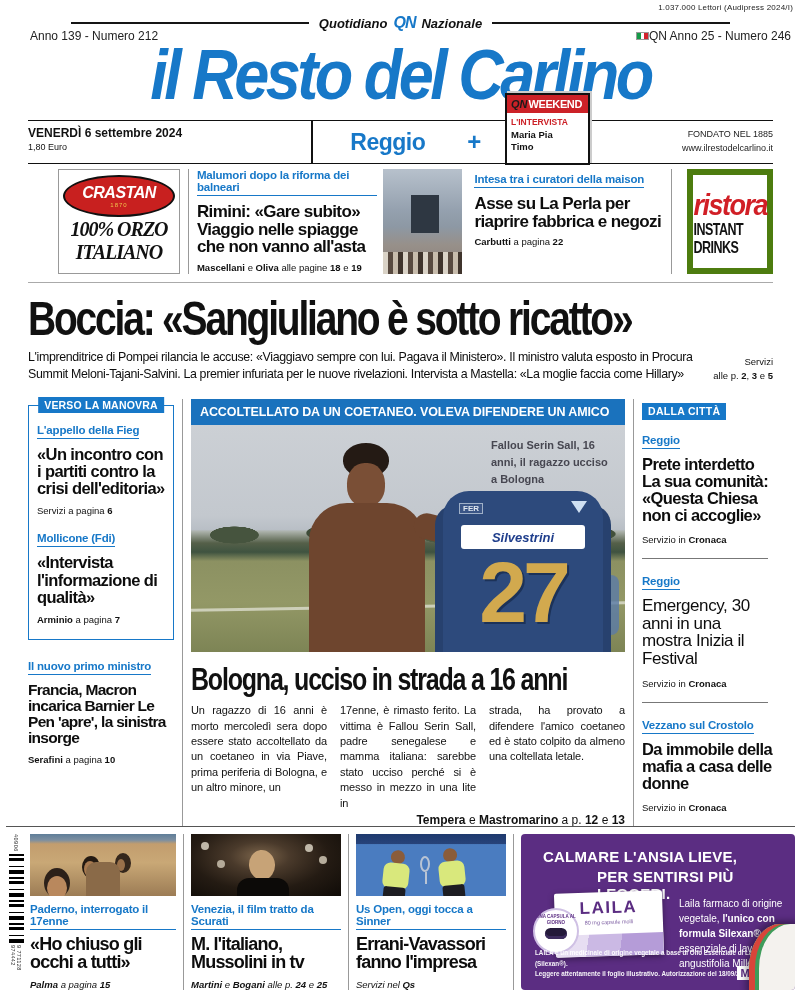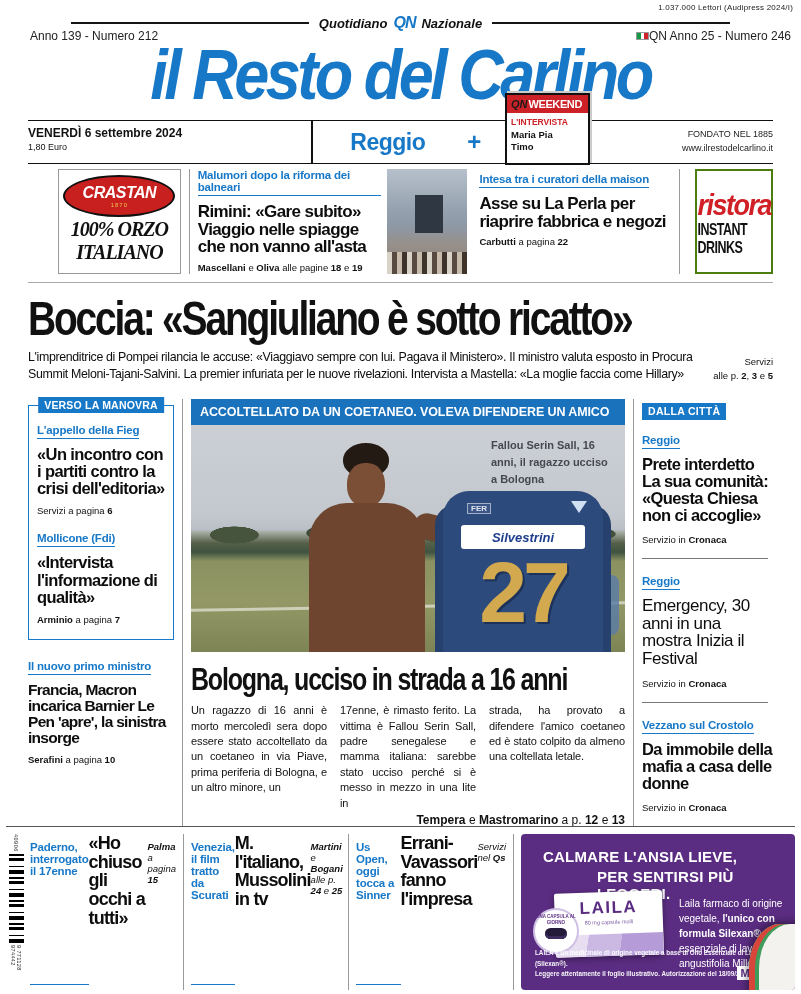--- a/index.html
+++ b/index.html
@@ -52,21 +52,21 @@
   .crastan-name { font-weight:800; font-style:italic; font-size:16px; letter-spacing:-.5px; }
   .crastan-year { font-size:6px; color:#f0c24b; letter-spacing:1px; }
   .crastan-tag { font-family:"Liberation Serif", serif; font-style:italic; font-weight:700; font-size:20px; letter-spacing:-1px; line-height:.98; margin-top:3px; }
   .ts-story1 { width:192px; }
   .ts-story .hl, .ts-story1 .hl, .ts-story2 .hl { font-size:17px; }
   .ts-story1 .byline, .ts-story2 .byline { margin-top:6px; }
   .laperla-photo { width:84px; margin:0 4px 0 6px; position:relative; overflow:hidden; background:linear-gradient(180deg,#b7c1cc 0%,#94a0ae 40%,#8d98a4 55%,#97908a 72%,#8a8078 100%); }
   .laperla-door { position:absolute; left:28px; top:26px; width:28px; height:38px; background:#2e3742; }
   .laperla-crowd { position:absolute; left:0; bottom:0; width:100%; height:22px; background:repeating-linear-gradient(90deg,#d9d2c6 0 5px,#584a40 5px 10px,#c7bcac 10px 15px,#3f342c 15px 20px); }
   .ts-story2 { width:200px; margin-left:8px; }
-  .ristora { flex:1; border:2px solid #4d7c0f; margin-left:8px; display:flex; flex-direction:column; align-items:center; justify-content:center; }
+  .ristora { flex:1; border:6px solid #4d7c0f; margin-left:8px; display:flex; flex-direction:column; align-items:center; justify-content:center; }
   .ristora-name { color:#d11f26; font-style:italic; font-weight:800; font-size:27px; letter-spacing:-1.5px; transform:scaleY(1.1); }
   .ristora-sub { font-weight:800; font-size:12.5px; letter-spacing:-.5px; transform:scaleY(1.25); margin-top:4px; }
 
   
   .lead { position:relative; margin:8px 28px 0; height:98px; }
   .lead-hl { display:inline-block; font-size:39px; font-weight:800; letter-spacing:-2.2px; white-space:nowrap; transform:scaleY(1.25); transform-origin:left top; }
   .deck { margin-top:14px; font-size:12.4px; letter-spacing:-.35px; line-height:1.38; color:#0d0d0d; }
   .deck div { white-space:nowrap; }
   .services { position:absolute; right:0; bottom:6px; width:72px; text-align:right; font-size:9.5px; line-height:1.45; }
 
@@ -84,21 +84,21 @@
   .center-col { width:434px; display:flex; flex-direction:column; }
   .banner { background:#1a72bd; color:#fff; font-weight:800; font-size:12.5px; padding:6px 9px; white-space:nowrap; letter-spacing:-.1px; }
   .main-photo { position:relative; height:260px; overflow:hidden; background:linear-gradient(180deg,#ccd0d5 0%,#c3c8ce 40%,#b9bfc6 46%,#aab0a8 47%,#556049 52%,#3f5340 56%,#8c9162 60%,#939866 78%,#7d8455 100%); }
   .treeline { position:absolute; left:0; top:44%; width:100%; height:9%; background:radial-gradient(ellipse 40px 14px at 10% 50%, #46543e 60%, transparent 62%),radial-gradient(ellipse 60px 16px at 35% 40%, #3e4c38 60%, transparent 62%),radial-gradient(ellipse 50px 13px at 60% 55%, #4c5a42 60%, transparent 62%),radial-gradient(ellipse 70px 15px at 88% 45%, #42503a 60%, transparent 62%); }
   .fieldline { position:absolute; left:0; top:79%; width:100%; height:3px; background:rgba(255,255,255,.55); transform:rotate(-1deg); }
   .figure-hair { position:absolute; left:152px; top:18px; width:46px; height:34px; border-radius:50% 50% 46% 46%; background:#241a14; }
   .figure-head { position:absolute; left:156px; top:38px; width:38px; height:44px; border-radius:46%; background:#7a4f36; }
   .figure-torso { position:absolute; left:118px; top:78px; width:116px; height:182px; border-radius:38px 38px 0 0; background:#6e452e; }
   .figure-arm { position:absolute; left:222px; top:96px; width:90px; height:26px; border-radius:14px; background:#6e452e; transform:rotate(14deg); }
   .jersey { position:absolute; left:252px; top:66px; width:160px; height:194px; background:#2d4a7c; border-radius:26px 26px 10px 10px; box-shadow:-14px 8px 0 -6px #27416e, 14px 8px 0 -6px #27416e; }
-  .jersey-fer { position:absolute; left:24px; top:12px; font-size:8px; font-weight:800; color:#dfe6ef; border:1px solid #9fb0c8; padding:0 3px; background:#3a5586; }
+  .jersey-fer { position:absolute; left:16px; top:12px; font-size:8px; font-weight:800; color:#dfe6ef; border:1px solid #9fb0c8; padding:0 3px; background:#3a5586; }
   .jersey-sgi { position:absolute; right:16px; top:10px; width:0; height:0; border-left:8px solid transparent; border-right:8px solid transparent; border-top:12px solid #cfe0f2; }
   .jersey-sponsor { position:absolute; left:18px; top:34px; width:124px; height:24px; background:#fff; border-radius:3px; display:flex; align-items:center; justify-content:center; font-style:italic; font-weight:800; font-size:13px; color:#1f3e8c; }
   .jersey-number { position:absolute; left:0; top:58px; width:100%; text-align:center; font-size:86px; font-weight:800; color:#d2a94e; letter-spacing:-4px; line-height:1; text-shadow:2px 2px 0 #1c3258; }
   .bg-player { position:absolute; right:6px; top:150px; width:26px; height:60px; border-radius:8px; background:#5a7ba8; opacity:.8; }
   .photo-caption { position:absolute; right:12px; top:12px; width:122px; font-size:11px; font-weight:700; color:#474751; line-height:1.55; }
   .center-hl { display:inline-block; margin-top:10px; font-size:25px; font-weight:800; letter-spacing:-1.2px; white-space:nowrap; transform:scaleY(1.22); transform-origin:left top; }
   .body-cols { display:flex; gap:13px; margin-top:12px; font-size:11px; line-height:1.4; text-align:justify; letter-spacing:-.1px; }
   .body-cols > div { flex:1; }
   .center-byline { text-align:right; margin-top:2px; font-size:12px; }
 
@@ -107,21 +107,21 @@
   .right-col .hl { font-size:16.5px; margin-bottom:10px; }
   .right-item2 .hl { font-weight:400; letter-spacing:-.4px; font-size:17px; }
   .hsep { border-top:1px solid #777; margin:13px 0 12px; width:96%; }
 
   
   .bottom { position:absolute; left:6px; right:6px; bottom:4px; top:826px; border-top:1px solid #555; padding-top:7px; display:flex; }
   .barcode { width:20px; display:flex; flex-direction:column; align-items:center; margin-right:4px; }
   .barcode-top { font-size:5.5px; writing-mode:vertical-rl; letter-spacing:.5px; color:#222; }
   .barcode-bars { width:15px; height:96px; margin-top:2px; background:repeating-linear-gradient(180deg,#000 0 2px,#fff 2px 4px,#000 4px 7px,#fff 7px 12px,#000 12px 13px,#fff 13px 16px,#000 16px 20px,#fff 20px 23px); }
   .barcode-num { font-size:5.5px; writing-mode:vertical-rl; letter-spacing:.4px; color:#222; margin-top:2px; }
-  .b-story { display:flex; }
+  .b-story { display:flex; flex-direction:column; }
   .b-story .kicker { font-size:11.5px; margin-top:7px; margin-bottom:5px; }
   .b-story .hl { font-size:18px; letter-spacing:-.8px; }
   .b-story .byline { margin-top:7px;font-style:italic; }
   .bs1 { width:146px; } .bs2 { width:150px; } .bs3 { width:150px; }
   .b-photo { height:104px; position:relative; overflow:hidden; }
   .beach { background:linear-gradient(180deg,#5f7e99 0%,#7d8fa0 10%,#c29d6e 16%,#c9a876 46%,#9c7c55 100%); }
   .beach-h1 { position:absolute; left:14px; top:34px; width:26px; height:30px; border-radius:50%; background:#2c2019; box-shadow:34px -16px 0 -4px #241a12, 66px -20px 0 -5px #35271c; }
   .beach-face { position:absolute; left:17px; top:42px; width:20px; height:24px; border-radius:50%; background:#b9885d; box-shadow:33px -19px 0 -4px #a87a50, 64px -23px 0 -6px #99704a; }
   .beach-body { position:absolute; left:56px; top:28px; width:34px; height:44px; border-radius:10px; background:#8a6a48; }
   .mussolini { background:radial-gradient(ellipse at 46% 36%, #7d664c 0%, #4a3a2b 26%, #241b13 60%, #0f0b07 100%); }

